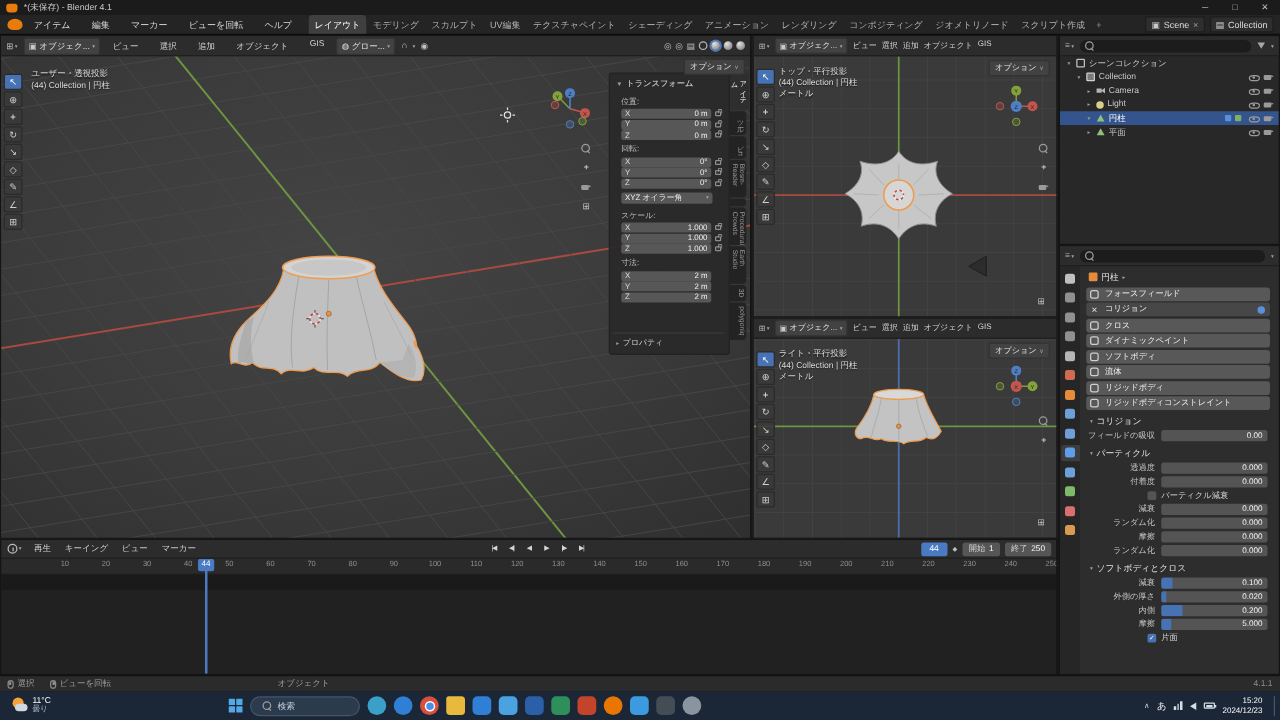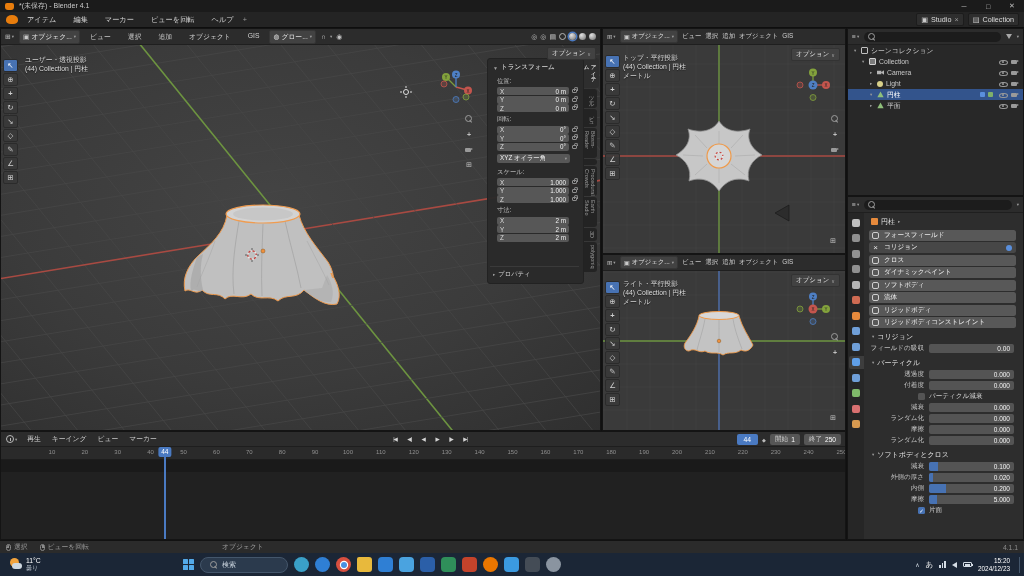--- a/index.html
+++ b/index.html
@@ -217,25 +217,39 @@
   <div class="topbar" data-name="top-bar">
     <span class="blicon" data-name="blender-menu-icon"></span>
     <span class="menus">
 
     <span class="menu-item" data-name="topbar-menu-item">アイテム</span>
         <span class="menu-item" data-name="topbar-menu-item">編集</span>
         <span class="menu-item" data-name="topbar-menu-item">マーカー</span>
         <span class="menu-item" data-name="topbar-menu-item">ビューを回転</span>
         <span class="menu-item" data-name="topbar-menu-item">ヘルプ</span>
       </span>
+    <span class="ws-tabs">
+
+    <span class="ws-tab active" data-name="workspace-tab">レイアウト</span>
+        <span class="ws-tab" data-name="workspace-tab">モデリング</span>
+        <span class="ws-tab" data-name="workspace-tab">スカルプト</span>
+        <span class="ws-tab" data-name="workspace-tab">UV編集</span>
+        <span class="ws-tab" data-name="workspace-tab">テクスチャペイント</span>
+        <span class="ws-tab" data-name="workspace-tab">シェーディング</span>
+        <span class="ws-tab" data-name="workspace-tab">アニメーション</span>
+        <span class="ws-tab" data-name="workspace-tab">レンダリング</span>
+        <span class="ws-tab" data-name="workspace-tab">コンポジティング</span>
+        <span class="ws-tab" data-name="workspace-tab">ジオメトリノード</span>
+        <span class="ws-tab" data-name="workspace-tab">スクリプト作成</span>
+      </span>
     <span class="ws-add" data-name="add-workspace-button">+</span>
     <span class="topbar-right">
       <span class="pill" data-name="scene-selector">
           <span class="i-cube" data-name="scene-icon"></span>
-          <span>Studio</span>
+          <span>Scene</span>
           <span class="x" data-name="unlink-scene-icon">×</span>
         </span>
       <span class="pill" data-name="view-layer-selector">
           <span class="i-xray" data-name="view-layer-icon"></span>
           <span>Collection</span>
         </span>
     </span>
   </div>
 
   <div class="editor" id="vp-main" data-name="viewport-3d-main">

